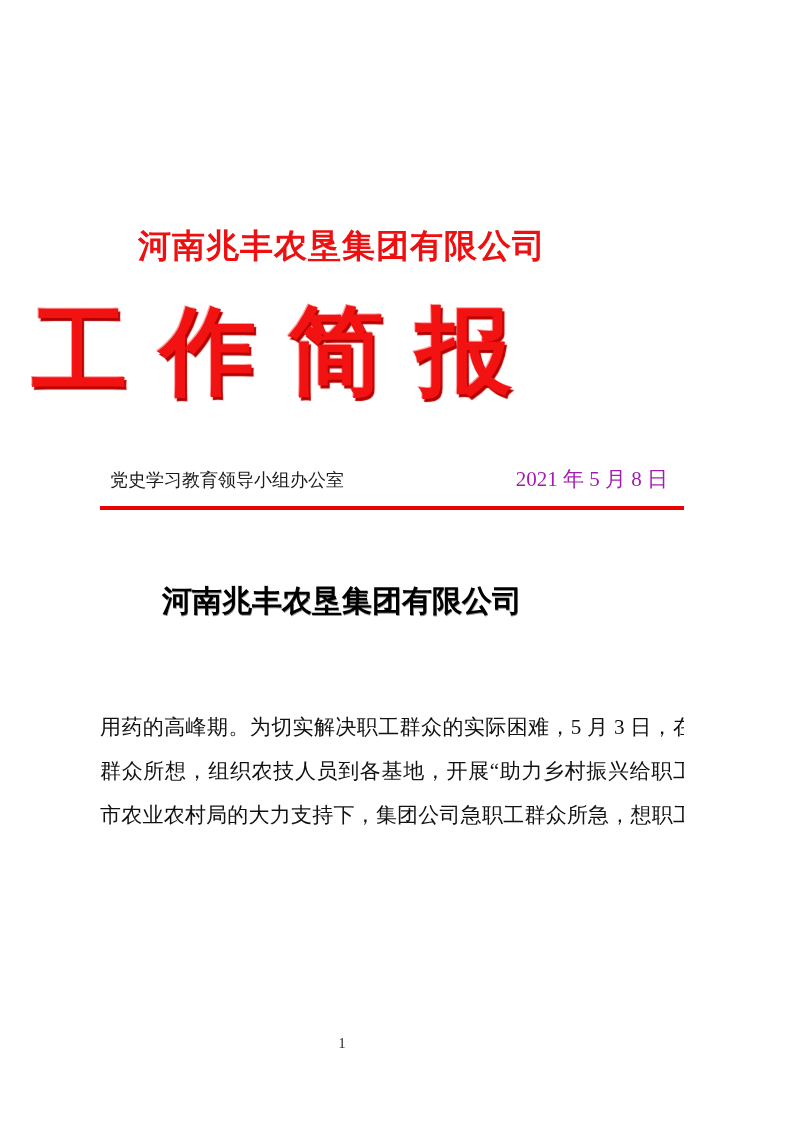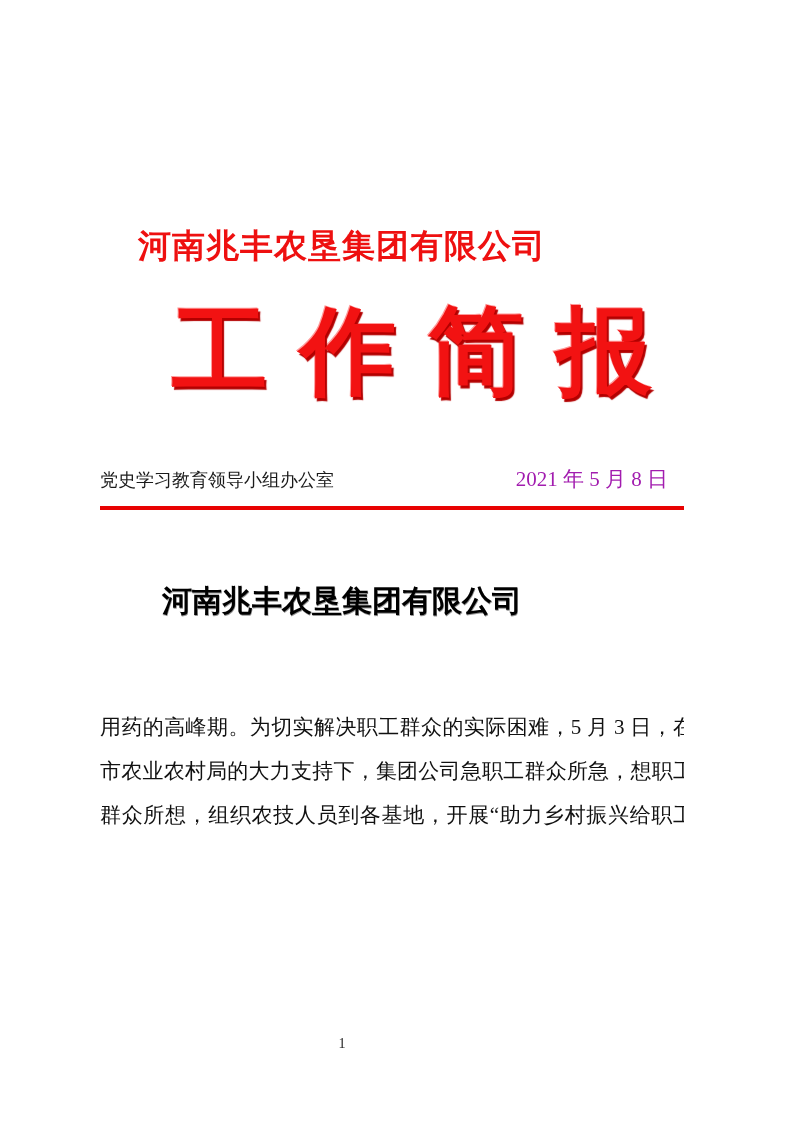--- a/index.html
+++ b/index.html
@@ -30,21 +30,21 @@
     line-height: 44px;
   }
   
   .masthead-title {
     position: absolute;
     top: 296px;
     left: 0;
     width: 100%;
     box-sizing: border-box;
     padding-left: 32px; 
-    text-align: right;
+    text-align: left;
     font-size: 96px;
     font-weight: bold;
     color: #f21212;
     letter-spacing: 32px;
     line-height: 112px;
     text-shadow: 2px 3px 1px #b30000, -1px -1px 0 #ff9a9a;
     white-space: nowrap;
   }
   
   .meta-row {
@@ -53,20 +53,21 @@
     left: 100px;
     width: 594px;
     display: flex;
     justify-content: space-between;
     align-items: baseline;
   }
   .issuer {
     font-size: 18px;
     line-height: 34px;
     color: #1a1a1a;
+    margin-left: 10px;
   }
   .issue-date {
     font-size: 21px;
     line-height: 34px;
     padding-right: 26px;
     color: #a21caf;
   }
   
   .red-rule {
     position: absolute;
@@ -136,19 +137,19 @@
   </div>
 
   <div class="red-rule"></div>
 
   <div class="article-title">
     <div>河南兆丰农垦集团有限公司</div>
   </div>
 
   <div class="article-body">
     <div class="body-line">用药的高峰期。为切实解决职工群众的实际困难，5 月 3 日，在</div>
+    <div class="body-line">群众所想，组织农技人员到各基地，开展“助力乡村振兴给职工</div>
     <div class="body-line">市农业农村局的大力支持下，集团公司急职工群众所急，想职工</div>
-    <div class="body-line">群众所想，组织农技人员到各基地，开展“助力乡村振兴给职工</div>
   </div>
 
   <div class="page-number">1</div>
 
 </div>
 
 </body></html>

